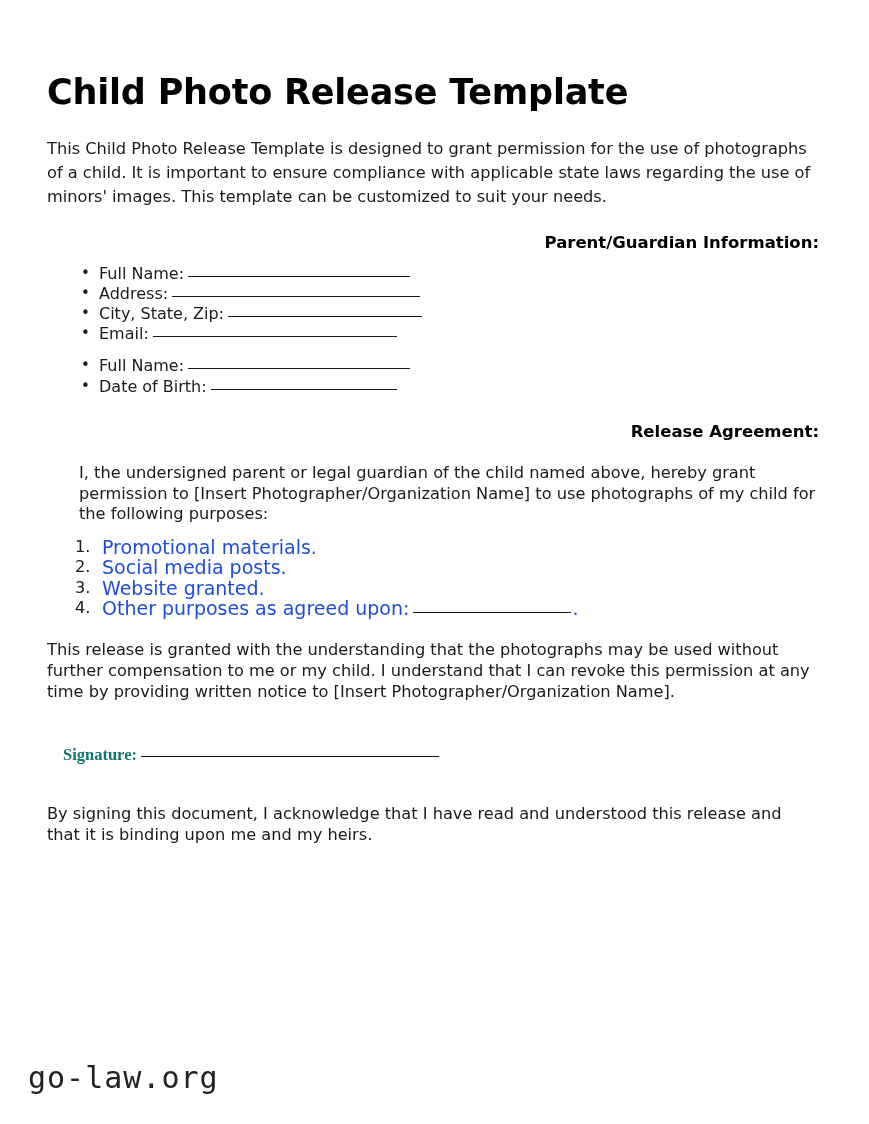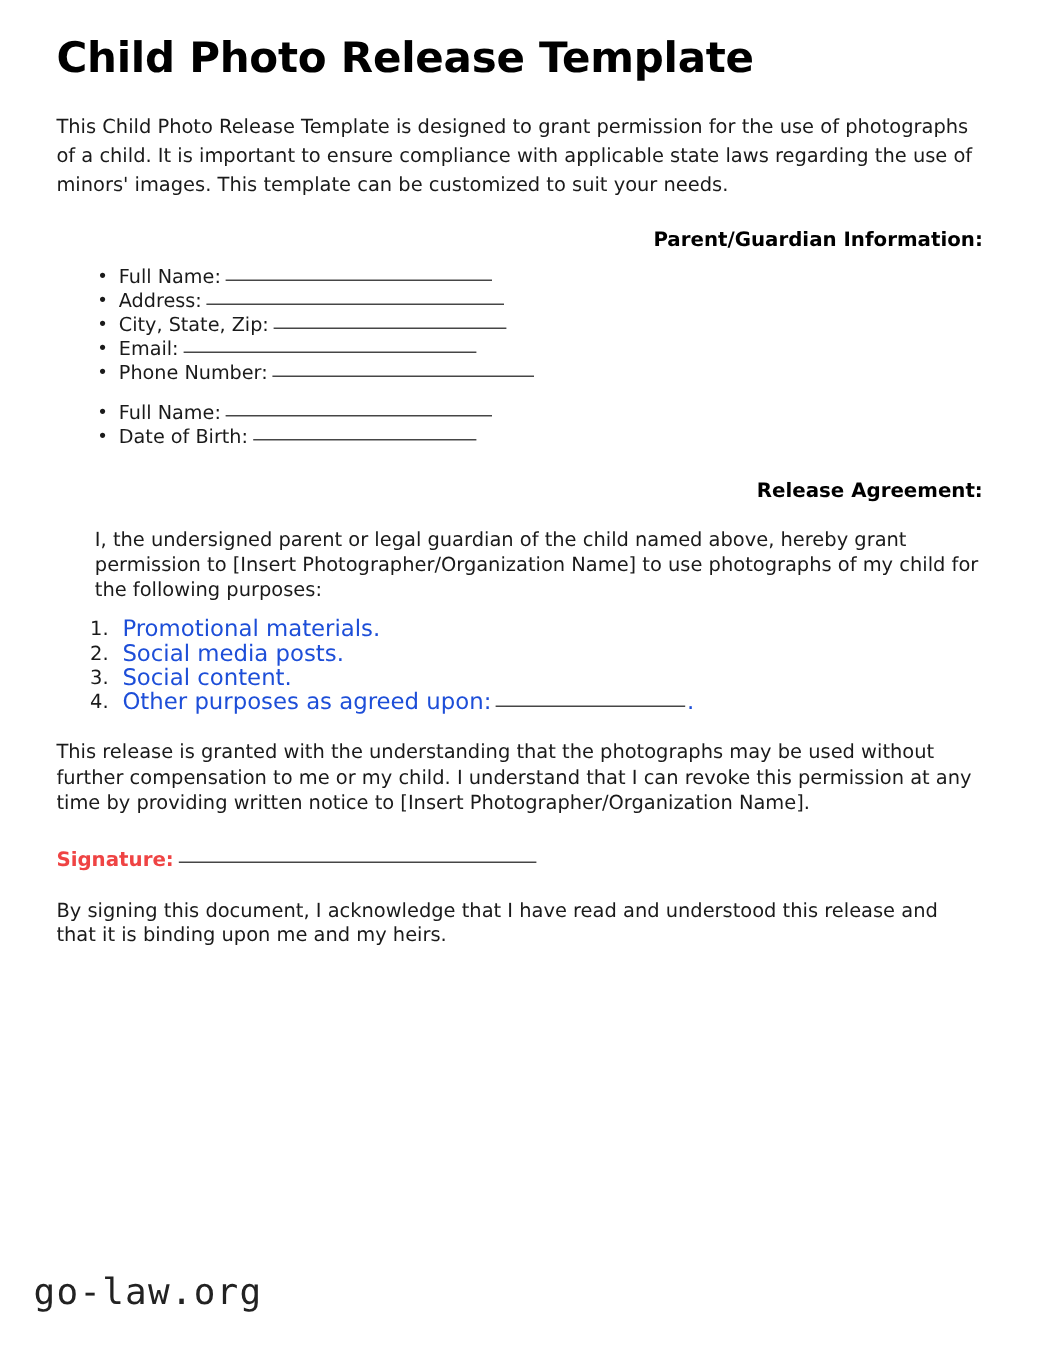--- a/index.html
+++ b/index.html
@@ -24,21 +24,21 @@
     left: 47px;
     top: 0;
     width: 772px;
   }
   .doc-title {
     font-size: 35px;
     font-weight: bold;
     letter-spacing: -0.2px;
     line-height: 1.1;
     margin: 0;
-    padding-top: 30px;
+    padding-top: 73px;
     color: #000;
   }
   .intro {
     font-size: 16.2px;
     line-height: 24px;
     margin: 0;
     padding-top: 25px;
     color: #1a1a1a;
   }
   .section-heading {
@@ -109,23 +109,24 @@
     line-height: 20.8px;
     margin: 0;
     color: #1a1a1a;
   }
   .p-release   { padding-top: 22px; margin-left: 32px; }
   .p-granted   { padding-top: 22px; }
   .p-closing   { padding-top: 23px; }
   .sig-line {
     font-size: 16.5px;
     font-weight: bold;
-    margin: 0;
-    color: #ef4444;
+    margin: 16px;
+    color: #0f766e;
     white-space: nowrap;
+    font-family: Liberation Serif, serif;
   }
   .sig-signature { padding-top: 27px; }
   .sig-date      { padding-top: 17px; }
   .sig-line .blank {
     border-bottom-width: 1.8px;
     vertical-align: 3px;
   }
   .watermark {
     position: absolute;
     left: 28px;
@@ -147,37 +148,36 @@
 
     <p class="intro">This Child Photo Release Template is designed to grant permission for the use of photographs of a child. It is important to ensure compliance with applicable state laws regarding the use of minors' images. This template can be customized to suit your needs.</p>
 
     <h2 class="section-heading sh-parent">Parent/Guardian Information:</h2>
 
     <ul class="field-list" id="parent-fields">
         <li><span>Full Name:</span><span class="blank" style="width: 222px;"></span></li>
         <li><span>Address:</span><span class="blank" style="width: 248px;"></span></li>
         <li><span>City, State, Zip:</span><span class="blank" style="width: 194px;"></span></li>
         <li><span>Email:</span><span class="blank" style="width: 244px;"></span></li>
-        <li><span>Phone Number:</span><span class="blank" style="width: 218px;"></span></li>
       </ul>
 
 
     <ul class="field-list" id="child-fields">
         <li><span>Full Name:</span><span class="blank" style="width: 222px;"></span></li>
         <li><span>Date of Birth:</span><span class="blank" style="width: 186px;"></span></li>
       </ul>
 
     <h2 class="section-heading sh-release">Release Agreement:</h2>
 
     <p class="para p-release">I, the undersigned parent or legal guardian of the child named above, hereby grant permission to [Insert Photographer/Organization Name] to use photographs of my child for the following purposes:</p>
 
     <ol class="purpose-list" id="purpose-list">
         <li><span>Promotional materials.</span></li>
         <li><span>Social media posts.</span></li>
-        <li><span>Social content.</span></li>
+        <li><span>Website granted.</span></li>
         <li><span>Other purposes as agreed upon:</span><span class="blank" style="width: 158px;"></span><span>.</span></li>
       </ol>
 
     <p class="para p-granted">This release is granted with the understanding that the photographs may be used without further compensation to me or my child. I understand that I can revoke this permission at any time by providing written notice to [Insert Photographer/Organization Name].</p>
 
     <p class="sig-line sig-signature">
       <span>Signature:</span><span class="blank" id="sig-blank" style="width: 298px;"></span>
     </p>
 
 

